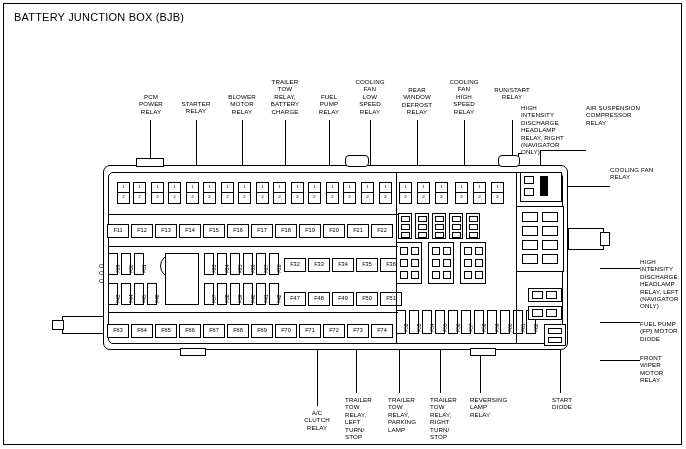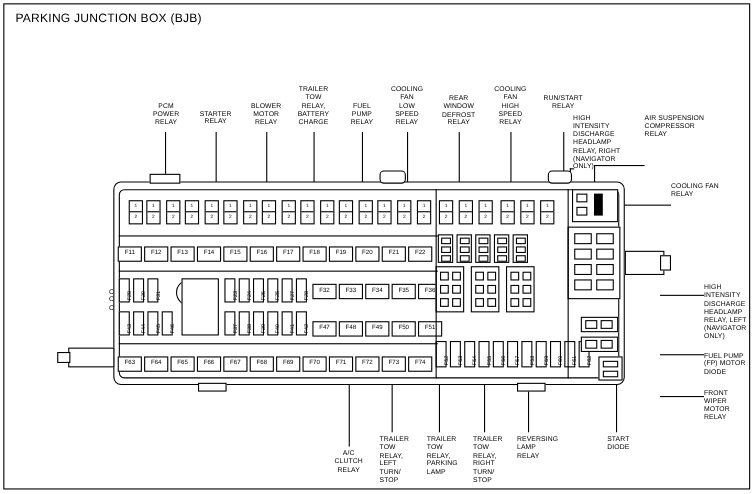--- a/index.html
+++ b/index.html
@@ -133,21 +133,21 @@
     border-radius: 50%;
     box-sizing: border-box;
     background: #fff;
   }
 </style>
 </head>
 <body>
 
 <div id="page">
   <div id="frame"></div>
-  <div id="title">PARKING JUNCTION BOX (BJB)</div>
+  <div id="title">BATTERY JUNCTION BOX (BJB)</div>
 
   <div class="lbl c" style="left:130px; top:93px; width:42px;">PCM
 POWER
 RELAY</div>
   <div class="lbl c" style="left:176px; top:100px; width:40px;">STARTER
 RELAY</div>
   <div class="lbl c" style="left:222px; top:93px; width:40px;">BLOWER
 MOTOR
 RELAY</div>
   <div class="lbl c" style="left:265px; top:78px; width:40px;">TRAILER

